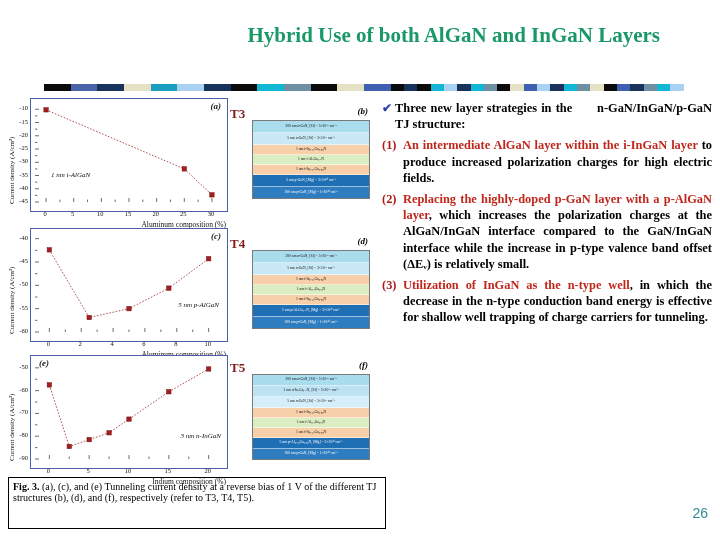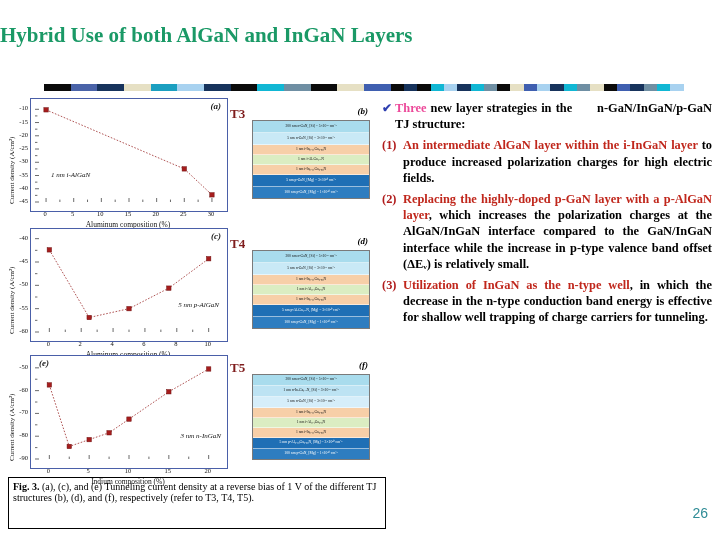--- a/index.html
+++ b/index.html
@@ -7,21 +7,21 @@
     width:720px;height:540px;
     background:#ffffff;
     font-family:"Liberation Serif", serif;
     overflow:hidden;position:relative;
   }
   .slide{position:absolute;inset:0;}
 
   
   .title{
     position:absolute;left:0;top:22px;width:660px;
-    text-align:left;
+    text-align:right;
     color:#1a9966;
     font-weight:bold;
     font-size:21px;
     line-height:26px;
     letter-spacing:0px;
   }
   .title .l2{display:block;}
 
   .rule{
     position:absolute;left:44px;top:84px;width:640px;height:7px;
@@ -47,21 +47,21 @@
   }
   .ylabel{
     position:absolute;
     font-size:7px;color:#111;
     transform-origin:0 0;
     transform:rotate(-90deg);
     white-space:nowrap;
   }
   .xlabel{
     position:absolute;font-size:7.5px;color:#111;
-    white-space:nowrap;text-align:center;
+    white-space:nowrap;text-align:right;
   }
   .tickx,.ticky{
     position:absolute;font-size:6.5px;color:#111;white-space:nowrap;
   }
   .tickx{text-align:center;}
   .ticky{text-align:right;}
 
   
   .stackwrap{position:absolute;}
   .stacklabel{
@@ -104,21 +104,21 @@
   
   .rtext{
     position:absolute;left:382px;top:100px;width:330px;
     font-size:12.4px;line-height:16.2px;color:#000;
   }
   .blk{display:flex;margin-bottom:5px;}
   .mark{flex:0 0 auto;font-weight:bold;}
   .mark.check{color:#2f3fb0;width:13px;font-size:12px;}
   .mark.num{color:#b01b1b;width:21px;}
   .body{flex:1 1 auto;text-align:justify;font-weight:bold;}
-  .blue{color:#ec4899;}
+  .blue{color:#000000;}
   .red{color:#c0271c;}
   .blk.b1 .body{font-weight:bold;}
   .pagenum{
     position:absolute;right:12px;top:505px;
     font-size:14px;color:#2f8c96;font-family:"Liberation Sans",sans-serif;
   }
 </style>
 </head>
 <body>
 

